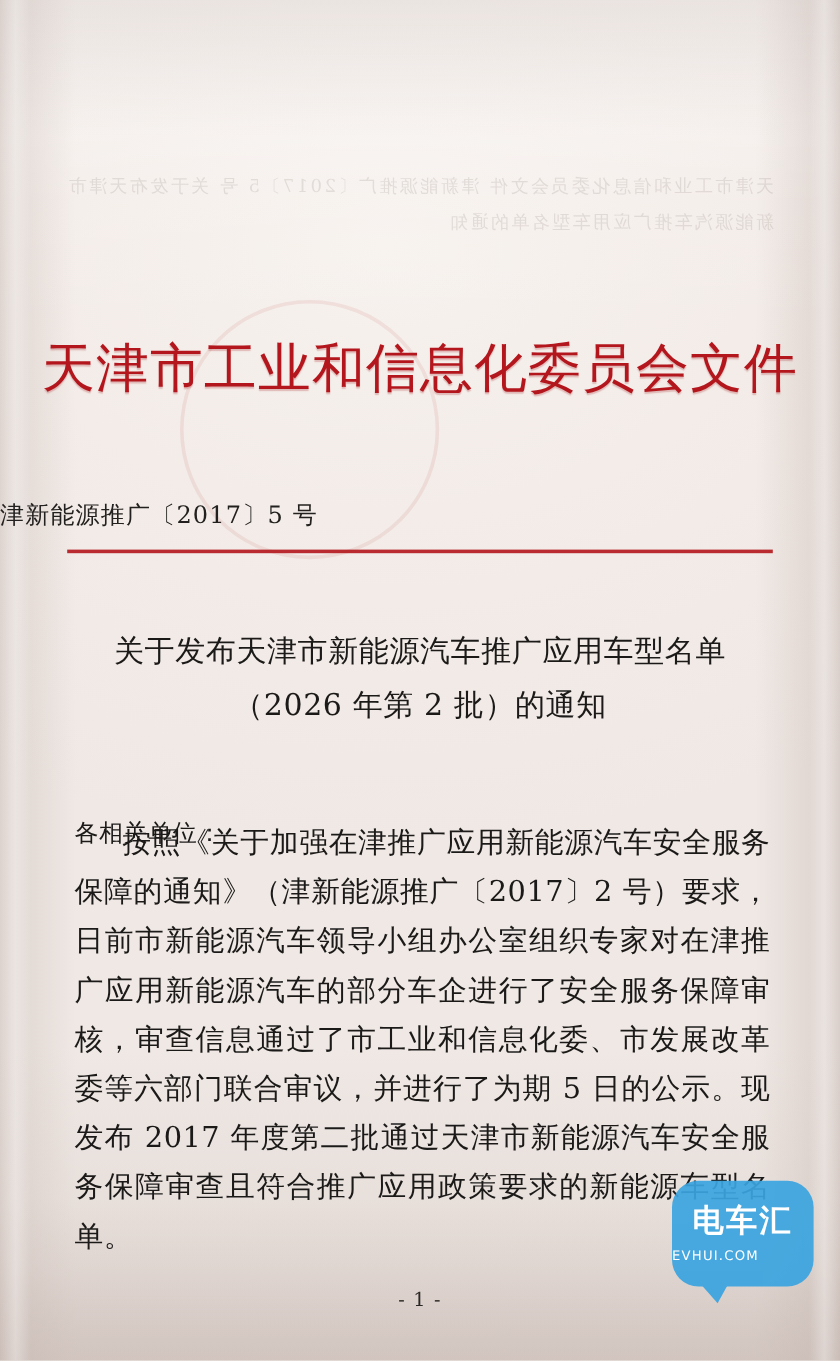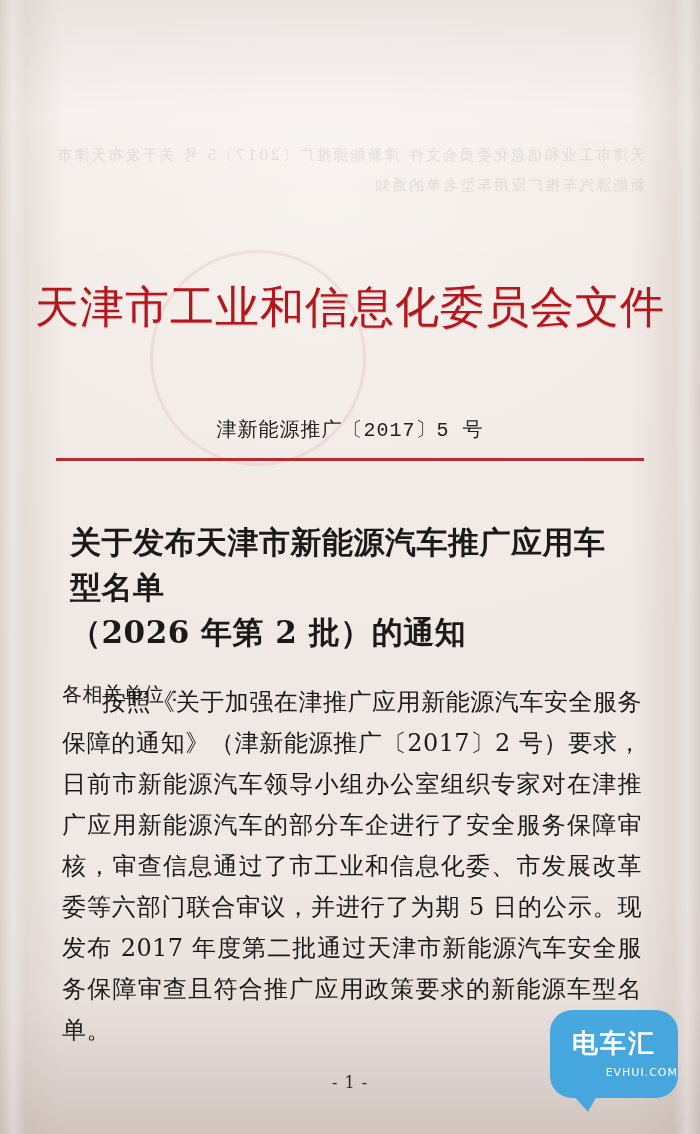--- a/index.html
+++ b/index.html
@@ -82,45 +82,44 @@
     letter-spacing: 1px;
     text-shadow: 0 1px 1px rgba(160,20,25,0.25);
     white-space: nowrap;
   }
 
   .doc-number {
     position: absolute;
     top: 416px;
     left: 0;
     right: 0;
-    text-align: center;
+    text-align: left;
     font-size: 20px;
     color: #23211f;
     letter-spacing: 1px;
-    font-family: Liberation Mono, monospace;
   }
 
   .red-rule {
     position: absolute;
     top: 458px;
     left: 56px;
     right: 56px;
     height: 3px;
     background: #b3161c;
     opacity: 0.9;
   }
 
   .doc-title {
     position: absolute;
     top: 520px;
     left: 70px;
     right: 70px;
-    text-align: left;
-    font-size: 31px;
-    font-weight: bold;
+    text-align: center;
+    font-size: 25px;
+    font-weight: normal;
     line-height: 45px;
     color: #1b1a19;
     letter-spacing: 0.5px;
   }
 
   .salutation {
     position: absolute;
     top: 640px;
     left: 62px;
     font-size: 20px;
@@ -151,22 +150,22 @@
     text-align: center;
     font-size: 16px;
     color: #2a2724;
     letter-spacing: 1px;
   }
 
   
   .watermark {
     position: absolute;
     right: 22px;
-    bottom: 20px;
-    width: 128px;
+    bottom: 46px;
+    width: 118px;
     height: 104px;
     pointer-events: none;
   }
   .watermark .bubble {
     position: absolute;
     inset: 0 0 16px 0;
     background: #3aa4e0;
     border-radius: 22px;
     opacity: 0.92;
   }
@@ -188,21 +187,21 @@
     color: #ffffff;
     font-size: 26px;
     font-weight: bold;
     letter-spacing: 2px;
     font-family: "DejaVu Sans", "Liberation Sans", sans-serif;
   }
   .watermark .wm-sub {
     position: absolute;
     left: 0; right: 0;
     top: 56px;
-    text-align: right;
+    text-align: left;
     color: #ffffff;
     font-size: 11px;
     letter-spacing: 1px;
     font-family: "DejaVu Sans", "Liberation Sans", sans-serif;
   }
 
   
   .crease {
     position: absolute;
     top: 0; bottom: 0;

